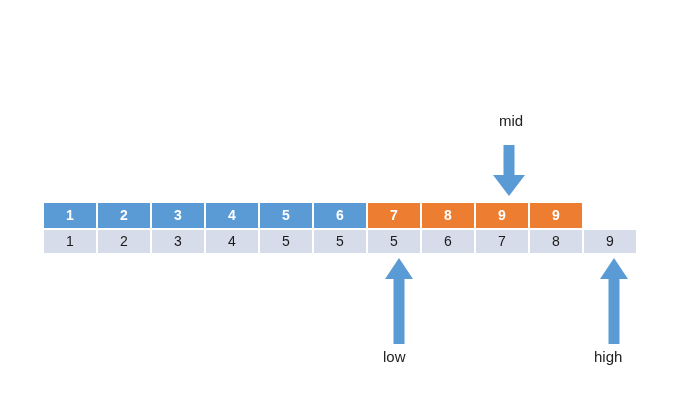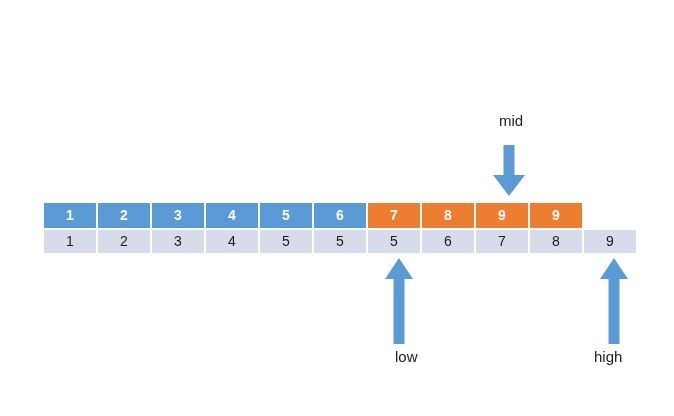--- a/index.html
+++ b/index.html
@@ -73,21 +73,21 @@
     position: absolute;
     font-size: 15px;
     color: #222222;
     white-space: nowrap;
   }
 
   .ptr-mid       { left: 492px; top: 145px; }
   .lbl-mid       { left: 491px; top: 112px; margin-left: 8px; }
 
   .ptr-low       { left: 384px; top: 258px; }
-  .lbl-low       { left: 395px; top: 348px; }
+  .lbl-low       { left: 383px; top: 348px; }
 
   .ptr-high      { left: 599px; top: 258px; }
   .lbl-high      { left: 594px; top: 348px; }
 </style>
 </head>
 <body>
 
 <div id="stage">
 
   <div class="array-table">

